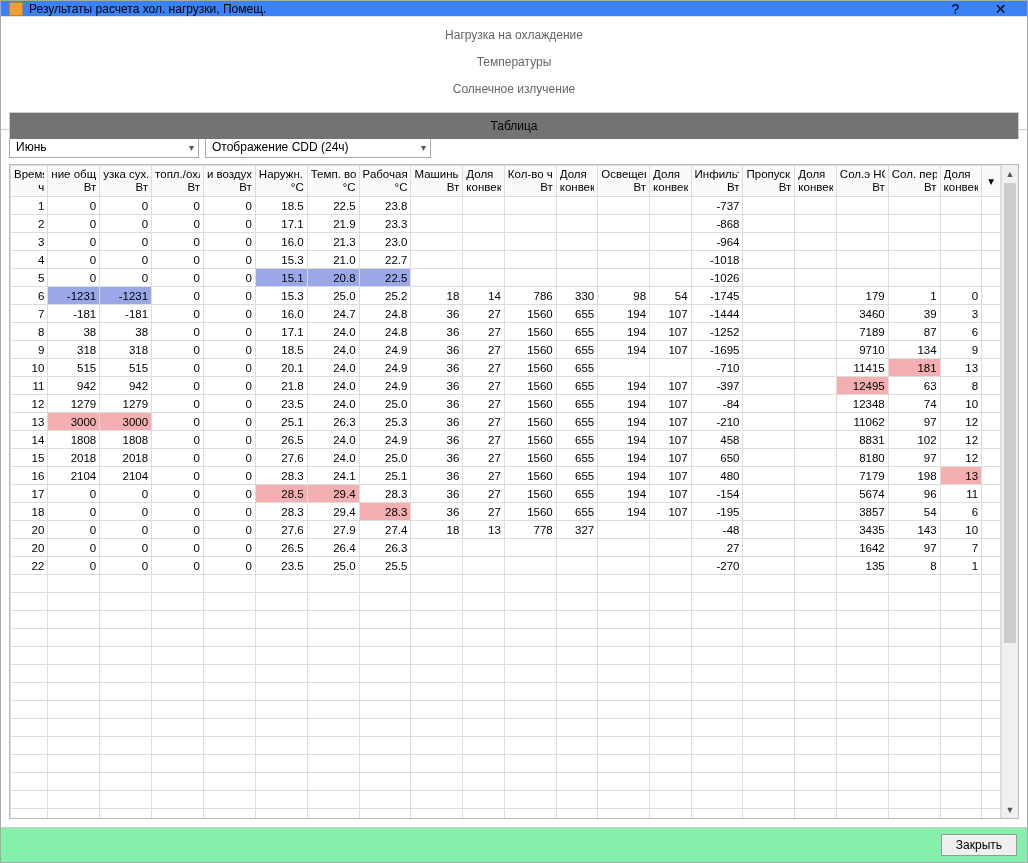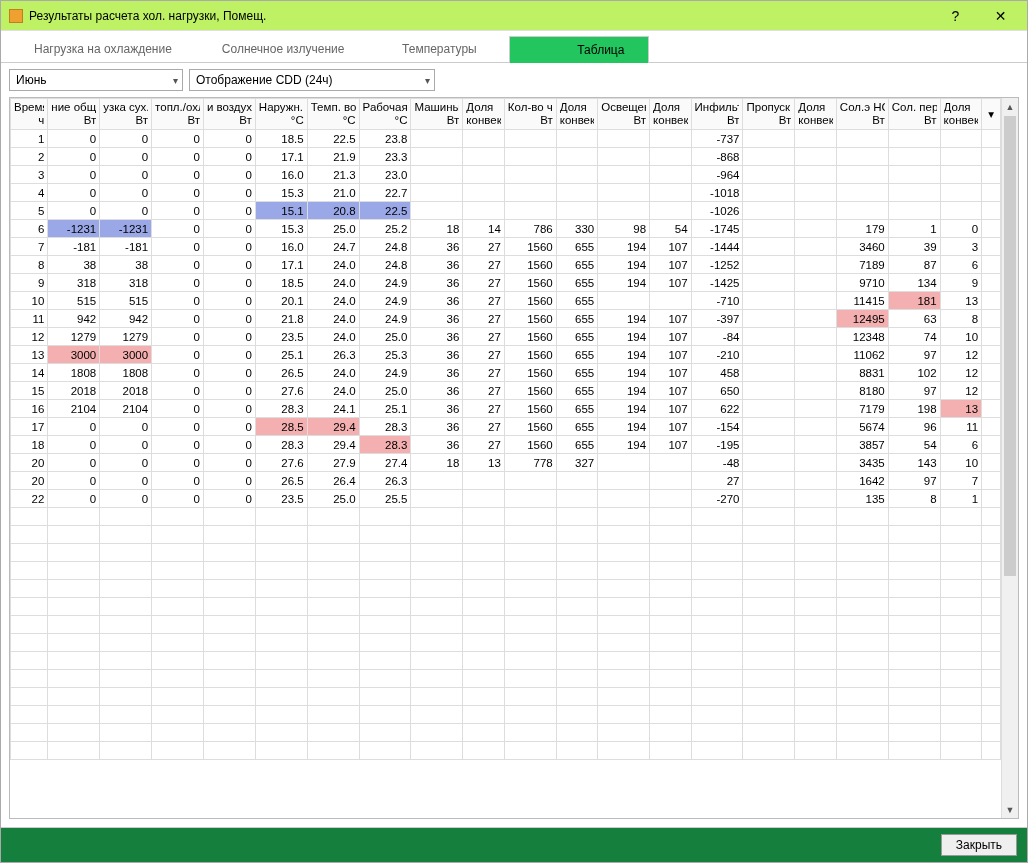--- a/index.html
+++ b/index.html
@@ -12,25 +12,25 @@
   }
   .window {
     width: 1028px;
     height: 863px;
     background: #fff;
     border: 1px solid #aaa;
     display: flex;
     flex-direction: column;
   }
   .titlebar {
-    height: 30px;
+    height: 16px;
     display: flex;
     align-items: center;
     padding: 0 4px 0 8px;
-    background: #bef264;
+    background: #3b82f6;
     border-bottom: 1px solid #e0e0e0;
   }
   .title-icon {
     width: 14px; height: 14px;
     background: #f0a030;
     border: 1px solid #c08020;
     margin-right: 6px;
   }
   .titlebar .title { flex: 1; }
   .titlebtn {
@@ -38,37 +38,37 @@
     display: flex;
     align-items: center;
     justify-content: center;
     font-size: 14px;
   }
   .tabs {
     display: flex;
     padding: 4px 8px 0 8px;
     gap: 0;
     border-bottom: 1px solid #ccc;
+    flex-direction: column;
   }
   .tab {
     padding: 6px 24px;
     border: 1px solid transparent;
     border-bottom: none;
     color: #666;
     cursor: pointer;
     min-width: 140px;
     text-align: center;
   }
   .tab.active {
     border-color: #ccc;
-    background: #22c55e;
+    background: #737373;
     color: #000;
     position: relative;
-    top: 1px;
-    text-align: right;
+    top: 10px;
   }
   .controls {
     display: flex;
     gap: 6px;
     padding: 6px 8px;
   }
   .combo {
     border: 1px solid #aaa;
     background: #fff;
     height: 22px;
@@ -133,21 +133,21 @@
   .th-filter {
     width: 18px !important;
     text-align: center !important;
     vertical-align: middle !important;
   }
   .footer {
     border-top: 1px solid #ccc;
     padding: 6px 10px;
     display: flex;
     justify-content: flex-end;
-    background: #15803d;
+    background: #86efac;
   }
   .btn {
     min-width: 76px;
     padding: 3px 14px;
     border: 1px solid #999;
     background: #efefef;
     text-align: center;
     cursor: pointer;
   }
   .empty-rows td { height: 18px; border:1px solid #eee; }
@@ -159,31 +159,31 @@
 
   <div class="titlebar">
     <div class="title-icon"></div>
     <div class="title">Результаты расчета хол. нагрузки, Помещ.</div>
     <div class="titlebtn">?</div>
     <div class="titlebtn">✕</div>
   </div>
 
   <div class="tabs">
     <div class="tab">Нагрузка на охлаждение</div>
+    <div class="tab">Температуры</div>
     <div class="tab">Солнечное излучение</div>
-    <div class="tab">Температуры</div>
     <div class="tab active">Таблица</div>
   </div>
 
   <div class="controls">
-    <div class="combo" style="width:174px">
+    <div class="combo" style="width:190px">
       <span>Июнь</span>
       <span class="caret">▾</span>
     </div>
-    <div class="combo" style="width:246px">
+    <div class="combo" style="width:226px">
       <span>Отображение CDD (24ч)</span>
       <span class="caret">▾</span>
     </div>
   </div>
 
   <div class="grid-wrap">
     <div class="grid-scroll">
       <table class="grid">
         <thead>
             <tr id="hdr-row">
@@ -463,21 +463,21 @@
               <td>0</td>
               <td>18.5</td>
               <td>24.0</td>
               <td>24.9</td>
               <td>36</td>
               <td>27</td>
               <td>1560</td>
               <td>655</td>
               <td>194</td>
               <td>107</td>
-              <td>-1425</td>
+              <td>-1695</td>
               <td></td>
               <td></td>
               <td>9710</td>
               <td>134</td>
               <td>9</td>
               <td></td>
             </tr>
             <tr>
               <td>10</td>
               <td>515</td>
@@ -624,21 +624,21 @@
               <td>0</td>
               <td>28.3</td>
               <td>24.1</td>
               <td>25.1</td>
               <td>36</td>
               <td>27</td>
               <td>1560</td>
               <td>655</td>
               <td>194</td>
               <td>107</td>
-              <td>622</td>
+              <td>480</td>
               <td></td>
               <td></td>
               <td>7179</td>
               <td>198</td>
               <td class="hl-red">13</td>
               <td></td>
             </tr>
             <tr>
               <td>17</td>
               <td>0</td>

